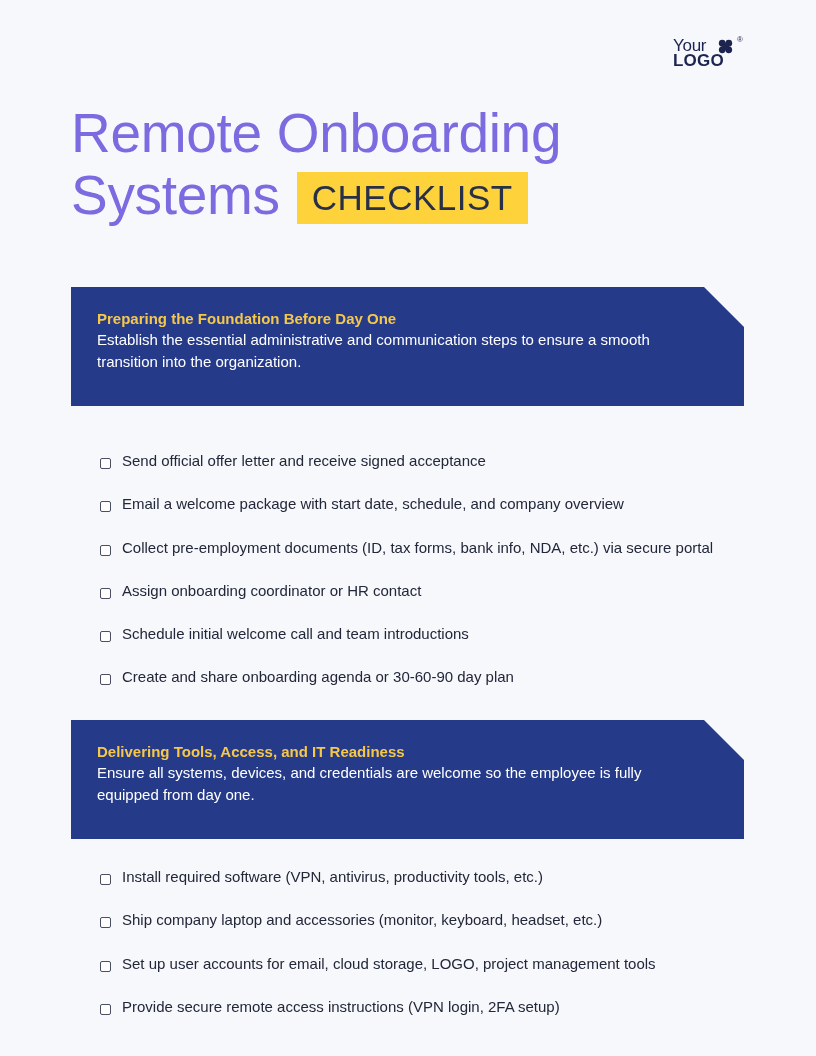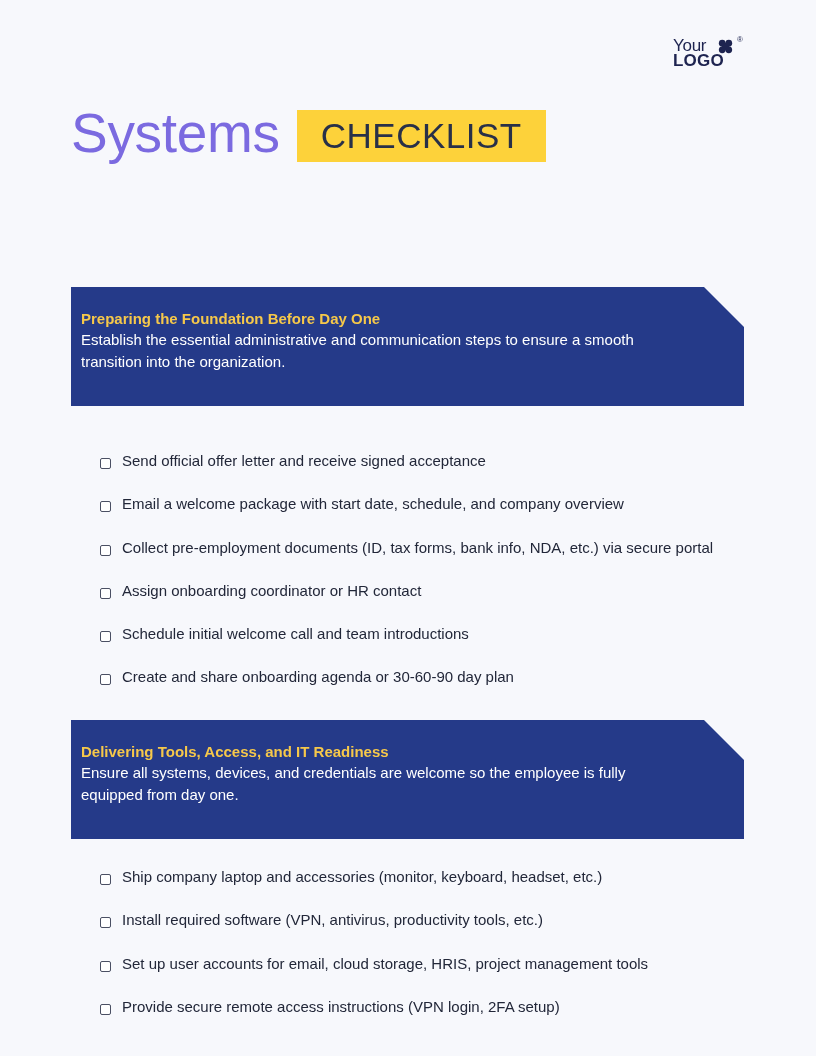--- a/index.html
+++ b/index.html
@@ -32,27 +32,27 @@
   .title {
     position: absolute; left: 71px; top: 102px;
     color: #7b6ae0; font-size: 55px; line-height: 62px; font-weight: normal;
     letter-spacing: -0.3px;
   }
   .title .line2 { display: flex; }
   .badge {
     display: inline-block; margin-left: 17px; margin-top: 8px;
     background: #fdd23a; color: #283048;
     font-size: 35px; line-height: 52px; height: 52px;
-    padding: 0 24px; letter-spacing: 0.5px;
+    padding: 0 15px; letter-spacing: 0.5px;
   }
   .banner {
     position: absolute; left: 71px; width: 673px; height: 119px;
     background: #253a89;
     clip-path: polygon(0 0, 633px 0, 673px 40px, 673px 100%, 0 100%);
-    padding: 22px 26px 0 10px;
+    padding: 22px 26px 0 26px;
   }
   .banner h2 {
     color: #f6c84a; font-size: 15px; font-weight: bold; line-height: 20px;
   }
   .banner p {
     color: #ffffff; font-size: 15px; line-height: 22px; width: 600px;
   }
   .list { position: absolute; left: 100px; }
   .item {
     height: 43.2px; display: flex; align-items: flex-end;
@@ -73,20 +73,21 @@
     <circle cx="11.5" cy="4.5" r="3.6" fill="#1e2450"></circle>
     <circle cx="4.5" cy="11.5" r="3.6" fill="#1e2450"></circle>
     <circle cx="11.5" cy="11.5" r="3.6" fill="#1e2450"></circle>
     <rect x="4" y="4" width="8" height="8" fill="#1e2450"></rect>
   </svg>
   <span class="reg">®</span>
   <span class="word">LOGO</span>
 </div>
 
 <h1 class="title">
+  <div>Remote Onboarding</div>
   <div class="line2">
     <span>Systems</span>
     <span class="badge">CHECKLIST</span>
   </div>
 </h1>
 
 <section>
   <div class="banner" style="top:287px;">
     <h2>Preparing the Foundation Before Day One</h2>
     <p>Establish the essential administrative and communication steps to ensure a smooth transition into the organization.</p>
@@ -120,28 +121,28 @@
 </section>
 
 <section>
   <div class="banner" style="top:720px;">
     <h2>Delivering Tools, Access, and IT Readiness</h2>
     <p>Ensure all systems, devices, and credentials are welcome so the employee is fully equipped from day one.</p>
   </div>
   <div class="list" style="top:842px;">
     <div class="item">
         <span class="box"></span>
+        <span>Install required software (VPN, antivirus, productivity tools, etc.)</span>
+      </div>
+    <div class="item">
+        <span class="box"></span>
         <span>Ship company laptop and accessories (monitor, keyboard, headset, etc.)</span>
       </div>
     <div class="item">
         <span class="box"></span>
-        <span>Install required software (VPN, antivirus, productivity tools, etc.)</span>
-      </div>
-    <div class="item">
-        <span class="box"></span>
-        <span>Set up user accounts for email, cloud storage, HRIS, project management tools</span>
+        <span>Set up user accounts for email, cloud storage, LOGO, project management tools</span>
       </div>
     <div class="item">
         <span class="box"></span>
         <span>Provide secure remote access instructions (VPN login, 2FA setup)</span>
       </div>
   </div>
 </section>
 
 </body></html>

